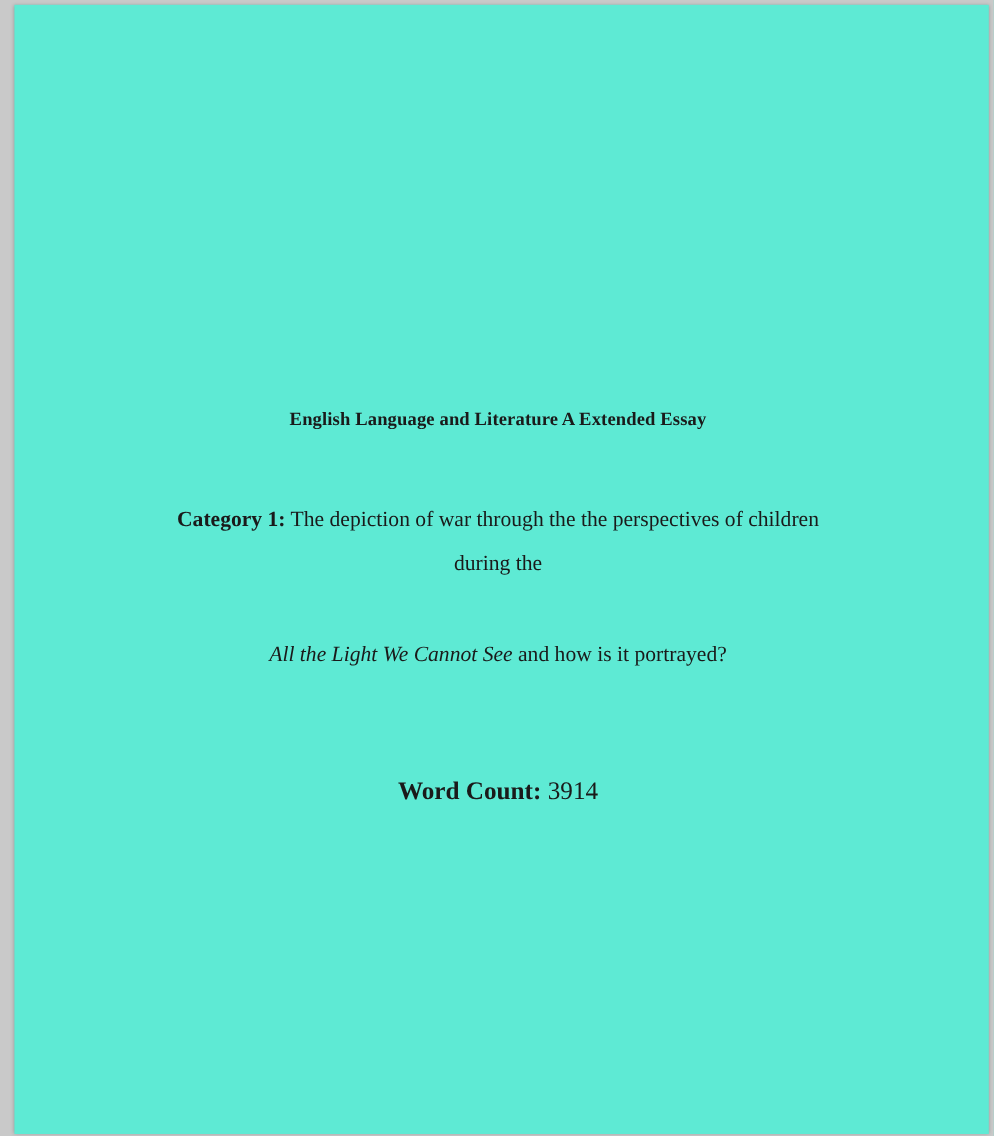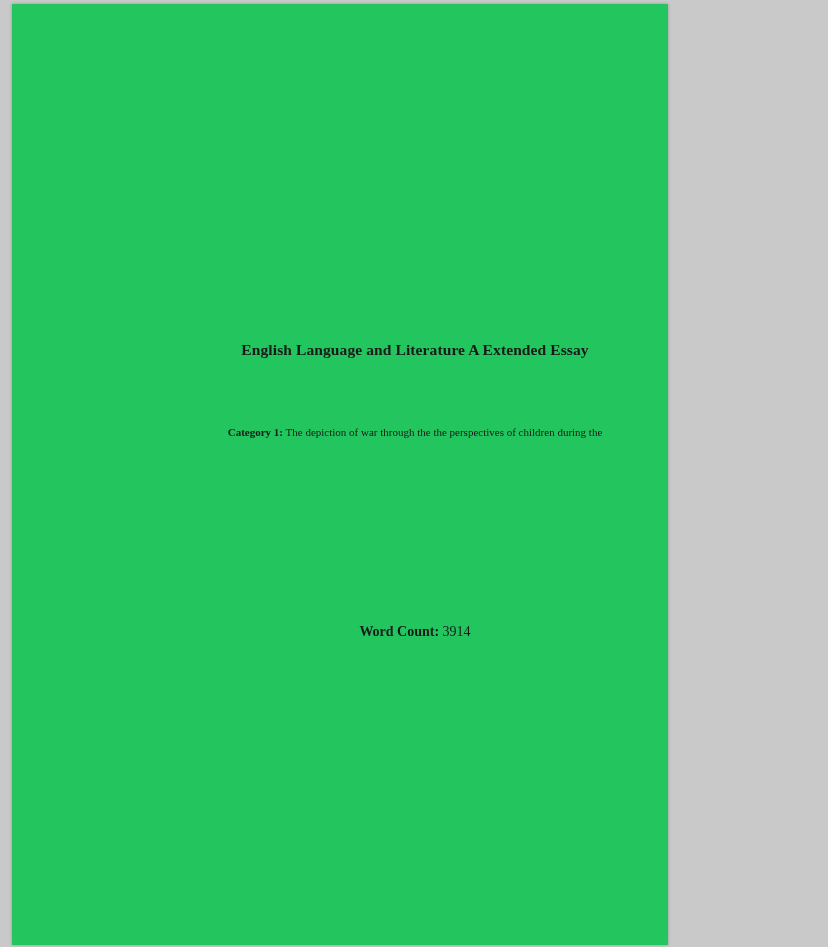--- a/index.html
+++ b/index.html
@@ -10,23 +10,23 @@
   body {
     width: 828px;
     height: 947px;
     overflow: hidden;
     font-family: "Liberation Serif", serif;
   }
   #page {
     position: absolute;
     left: 12px;
     top: 4px;
-    width: 656px;
+    width: 812px;
     height: 941px;
-    background: #22c55e;
+    background: #5eead4;
     box-shadow: 0 0 3px rgba(0,0,0,0.25);
     overflow: hidden;
   }
   .content {
     position: absolute;
     left: 118px;
     top: 0;
     width: 570px;
     text-align: center;
     color: #1a1a1a;
@@ -39,26 +39,26 @@
     text-align: center;
     font-weight: bold;
     font-size: 15.5px;
     letter-spacing: 0.1px;
   }
   .block {
     position: absolute;
     left: 0;
     width: 570px;
     text-align: center;
-    font-size: 11px;
+    font-size: 18px;
     line-height: 37px;
   }
   .block-category { top: 410px; }
   .block-question { top: 523px; }
-  .block-wordcount { top: 609px; font-size: 14px; }
+  .block-wordcount { top: 637px; font-size: 21px; }
   .lbl {
     font-weight: bold;
   }
   .ital {
     font-style: italic;
   }
   .line {
     display: block;
   }
 </style>
@@ -68,20 +68,21 @@
 <div id="page">
   <div class="content">
 
     <div class="doc-title">English Language and Literature A Extended Essay</div>
 
     <div class="block block-category">
       <span class="line"><span class="lbl">Category 1:</span><span> The depiction of war through the the perspectives of children during the</span></span>
     </div>
 
     <div class="block block-question">
+      <span class="line"><span class="ital">All the Light We Cannot See</span><span> and how is it portrayed?</span></span>
     </div>
 
     <div class="block block-wordcount">
       <span class="lbl">Word Count:</span><span> 3914</span>
     </div>
 
   </div>
 </div>
 
 </body></html>

